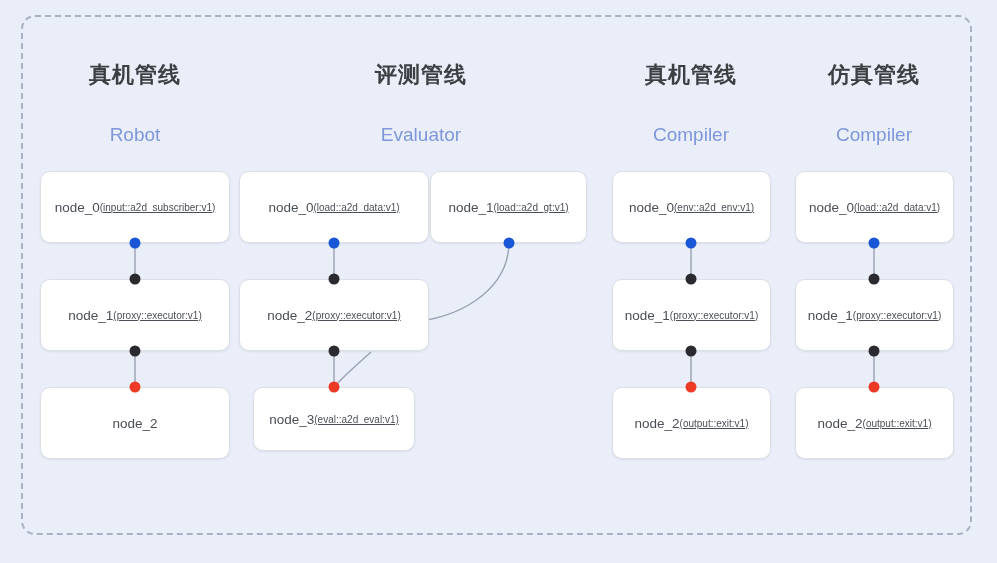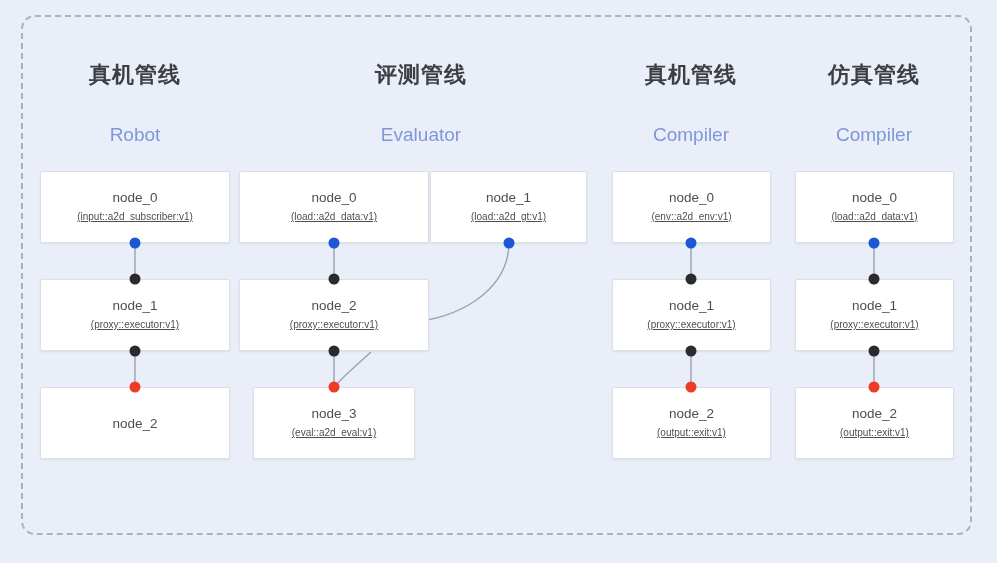--- a/index.html
+++ b/index.html
@@ -66,24 +66,23 @@
     margin-top: 36px;
     white-space: nowrap;
   }
 
   
   .node {
     position: absolute;
     box-sizing: border-box;
     background: #ffffff;
     border: 1px solid #dcdfe6;
-    border-radius: 2px;
+    border-radius: 10px;
     box-shadow: 0 1px 2px rgba(60,64,67,0.09);
     display: flex;
-    flex-direction: column;
     align-items: center;
     justify-content: center;
     text-align: center;
     z-index: 3;
   }
   .node-title {
     font-size: 13.5px;
     color: #4a4f55;
     line-height: 19px;
   }
@@ -170,21 +169,21 @@
     <div class="node-sub">(load::a2d_data:v1)</div>
   </div>
   <div class="node" style="left:430px; top:171px; width:157px; height:72px;">
     <div class="node-title">node_1</div>
     <div class="node-sub">(load::a2d_gt:v1)</div>
   </div>
   <div class="node" style="left:239px; top:279px; width:190px; height:72px;">
     <div class="node-title">node_2</div>
     <div class="node-sub">(proxy::executor:v1)</div>
   </div>
-  <div class="node" style="left:253px; top:387px; width:162px; height:72px;">
+  <div class="node" style="left:253px; top:387px; width:162px; height:64px;">
     <div class="node-title">node_3</div>
     <div class="node-sub">(eval::a2d_eval:v1)</div>
   </div>
   <div class="port port-blue" style="left:334px; top:243px;"></div>
   <div class="port port-blue" style="left:509px; top:243px;"></div>
   <div class="port port-black" style="left:334px; top:279px;"></div>
   <div class="port port-black" style="left:334px; top:351px;"></div>
   <div class="port port-red" style="left:334px; top:387px;"></div>
 
   <div class="node" style="left:612px; top:171px; width:159px; height:72px;">

